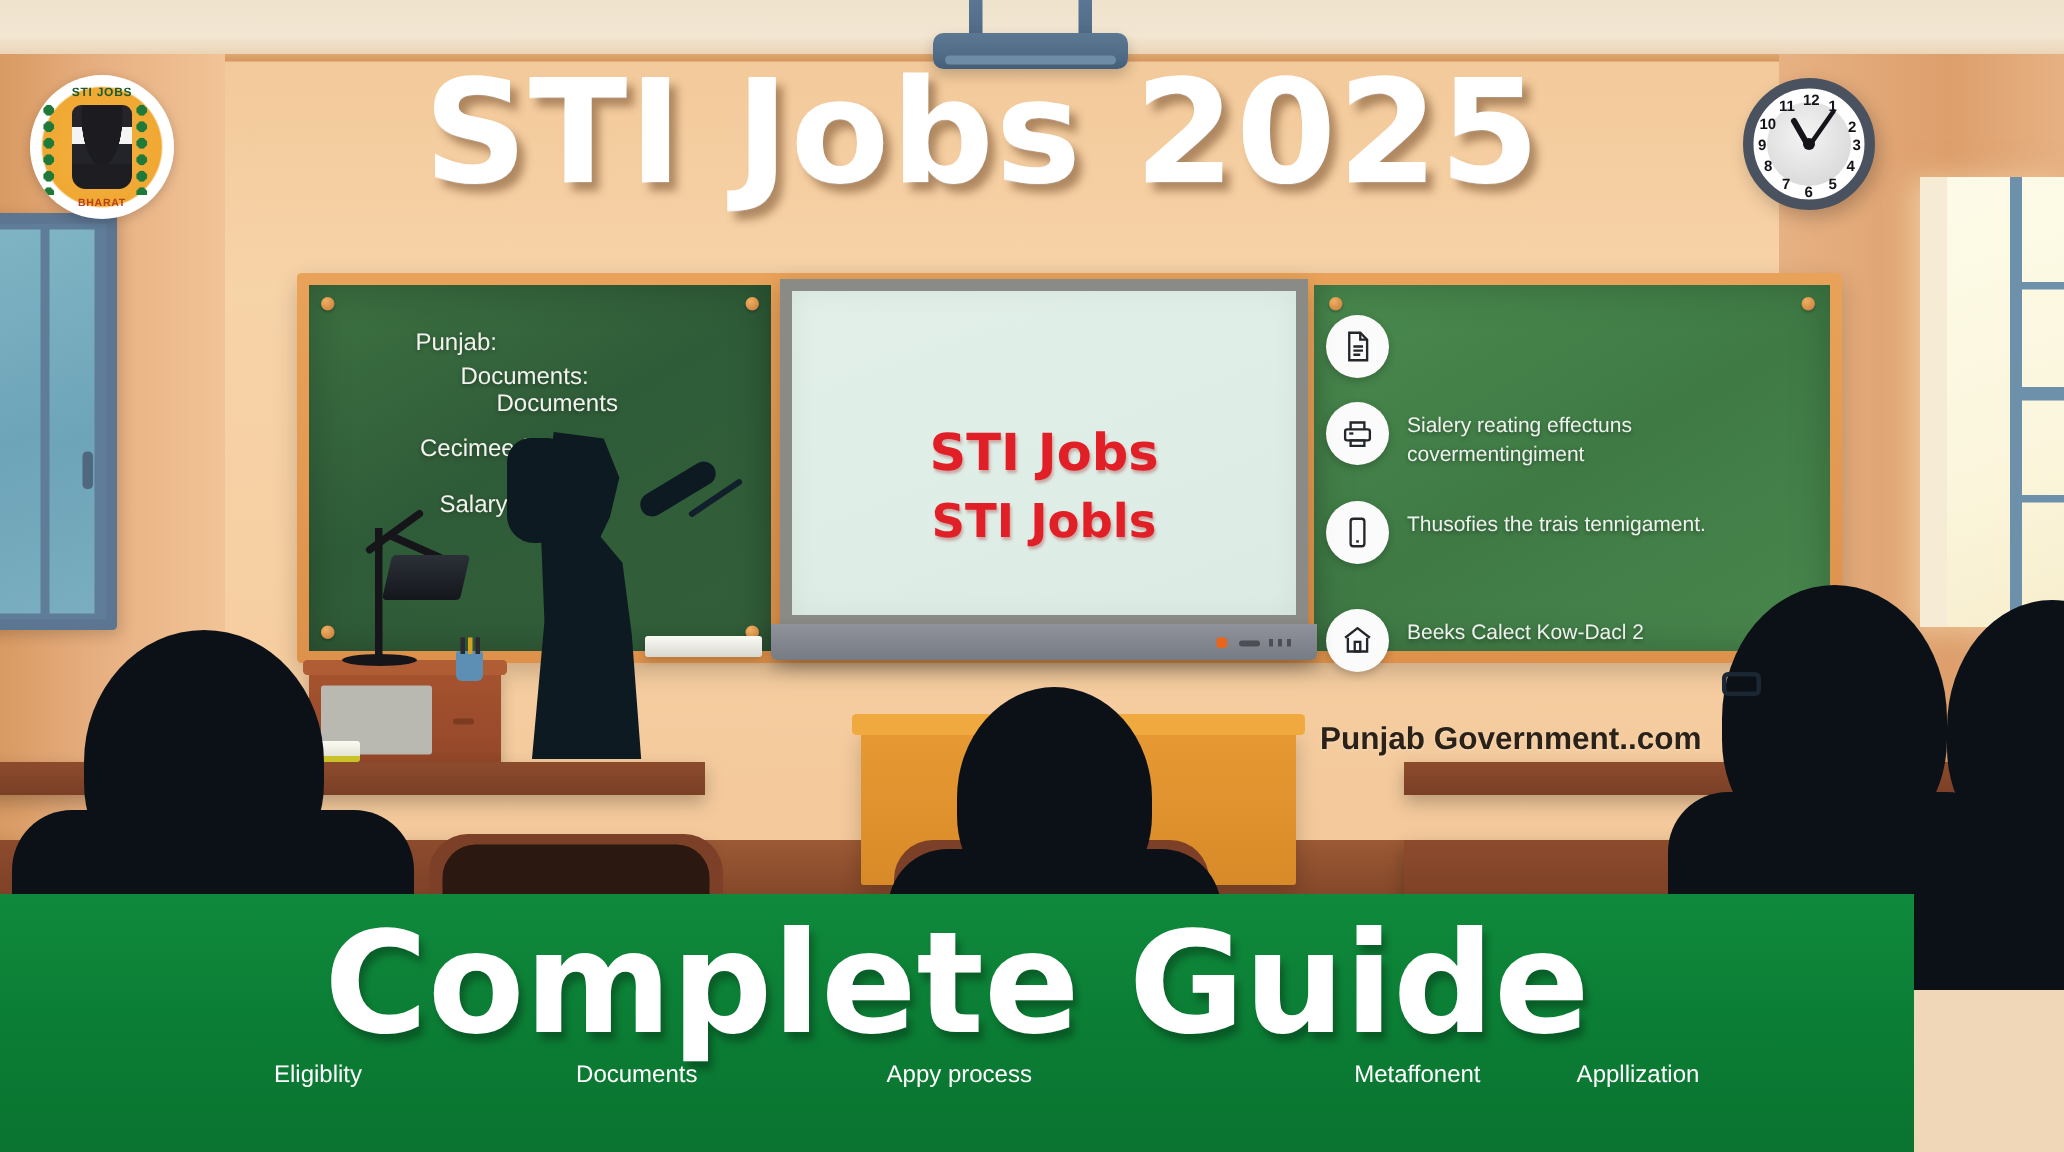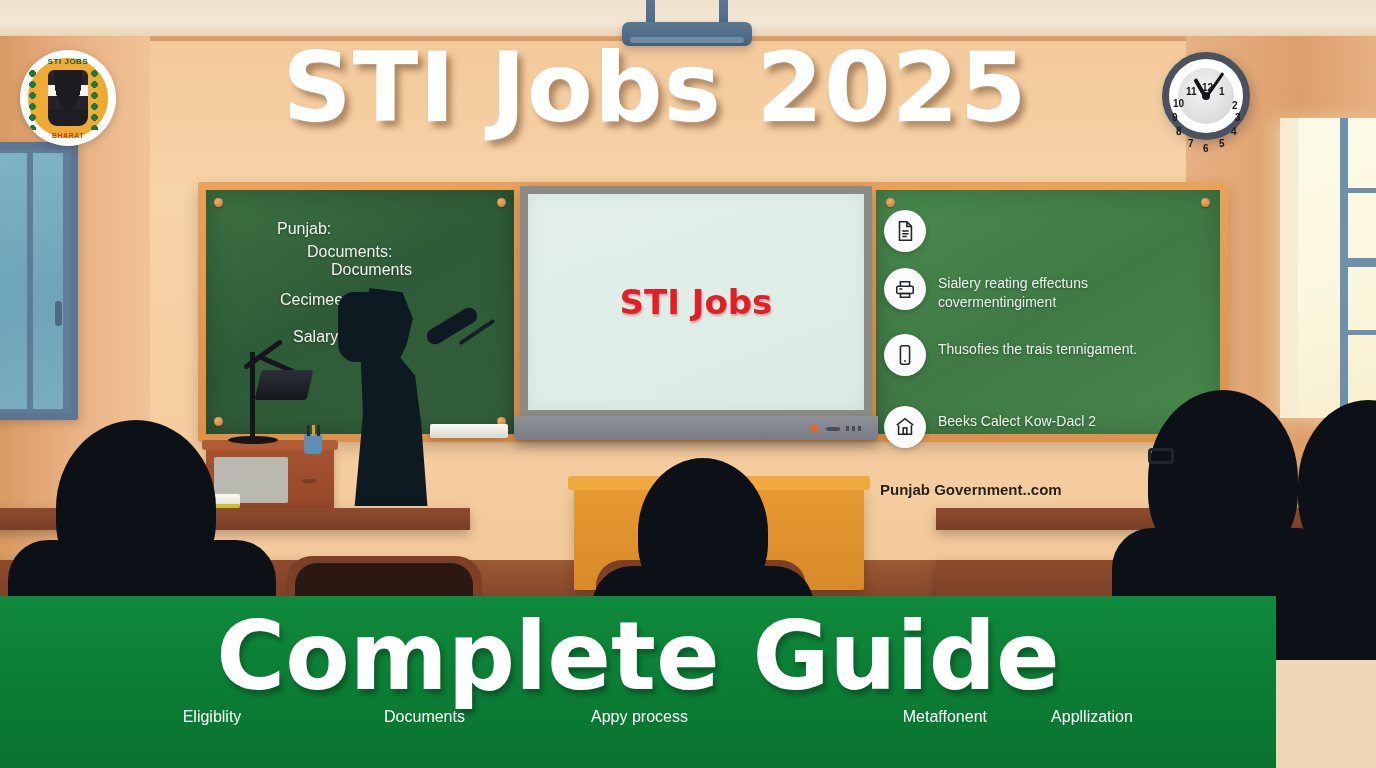--- a/index.html
+++ b/index.html
@@ -136,21 +136,20 @@
     box-shadow: 3px 5px 12px rgba(0,0,0,.22);
   }
   .clock .face {
     position: absolute; inset: 9px; border-radius: 50%;
     background: radial-gradient(circle at 45% 40%, #f4f4f4 0%, #dcdcdc 70%, #cfcfcf 100%);
   }
   .clock .num {
     position: absolute; left: 50%; top: 50%;
     font-size: 10px; font-weight: 700; color: #14141a;
     transform-origin: 0 0;
-    margin-top: 20px;
   }
   .clock .hand {
     position: absolute; left: 50%; top: 50%;
     background: #14141a; transform-origin: 0 50%; border-radius: 2px;
   }
   .clock .hand.hour { width: 22px; height: 4px; transform: rotate(-120deg); }
   .clock .hand.min  { width: 30px; height: 3px; transform: rotate(-55deg); }
   .clock .pin {
     position: absolute; left: 50%; top: 50%; width: 8px; height: 8px;
     margin: -4px 0 0 -4px; border-radius: 50%; background: #14141a;
@@ -252,21 +251,21 @@
   .bullet .btext {
     color: #eef2ee; font-size: 14px; line-height: 1.35; font-weight: 400;
     text-shadow: 0 1px 3px rgba(0,0,0,.4);
     padding-top: 6px;
     max-width: 270px;
   }
 
   
   .site-credit {
     position: absolute; left: 880px; top: 481px;
-    color: #2a2118; font-size: 15px; font-weight: 600;
+    color: #2a2118; font-size: 21px; font-weight: 600;
     text-shadow: 0 1px 2px rgba(255,255,255,.35);
     white-space: nowrap;
   }
 
   
   .teacher {
     position: absolute; left: 338px; top: 288px; width: 104px; height: 218px;
     background: #0d1a22;
     clip-path: polygon(30% 0%, 62% 2%, 72% 14%, 66% 26%, 60% 32%, 74% 40%, 80% 62%, 86% 100%, 16% 100%, 24% 58%, 22% 34%, 26% 14%);
   }
@@ -528,20 +527,21 @@
           <path d="M5 10v10h14V10"></path>
         <rect x="10" y="13" width="4" height="7"></rect>
       </svg>
     </span>
     <span class="btext">Beeks Calect Kow-Dacl 2</span>
   </div>
 
   <div class="whiteboard">
     <div class="screen">
       <div class="wb-line l1">STI Jobs</div>
+      <div class="wb-line l2">STI Jobls</div>
     </div>
     <div class="tray">
       <div class="led"></div>
       <div class="dash"></div>
       <div class="dots"></div>
     </div>
   </div>
 
   <div class="site-credit">Punjab Government..com</div>
 

